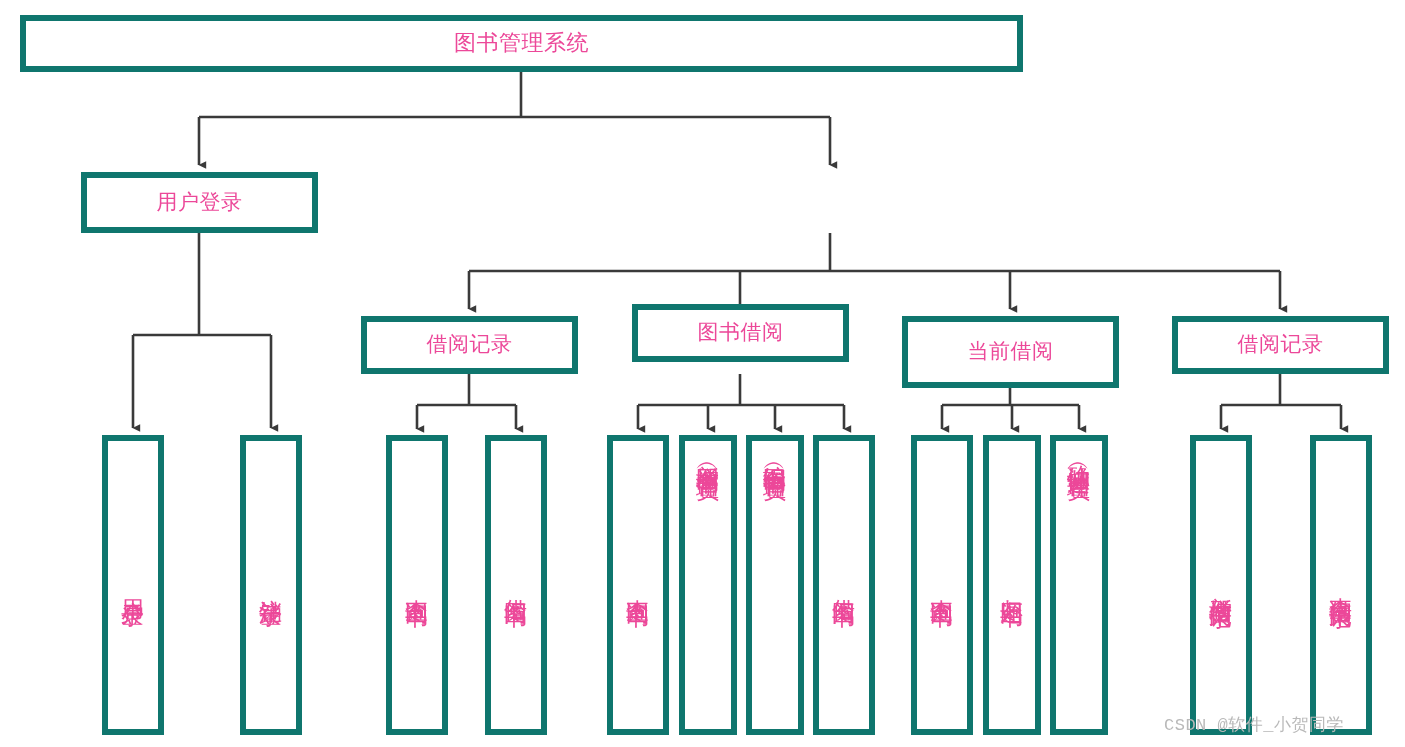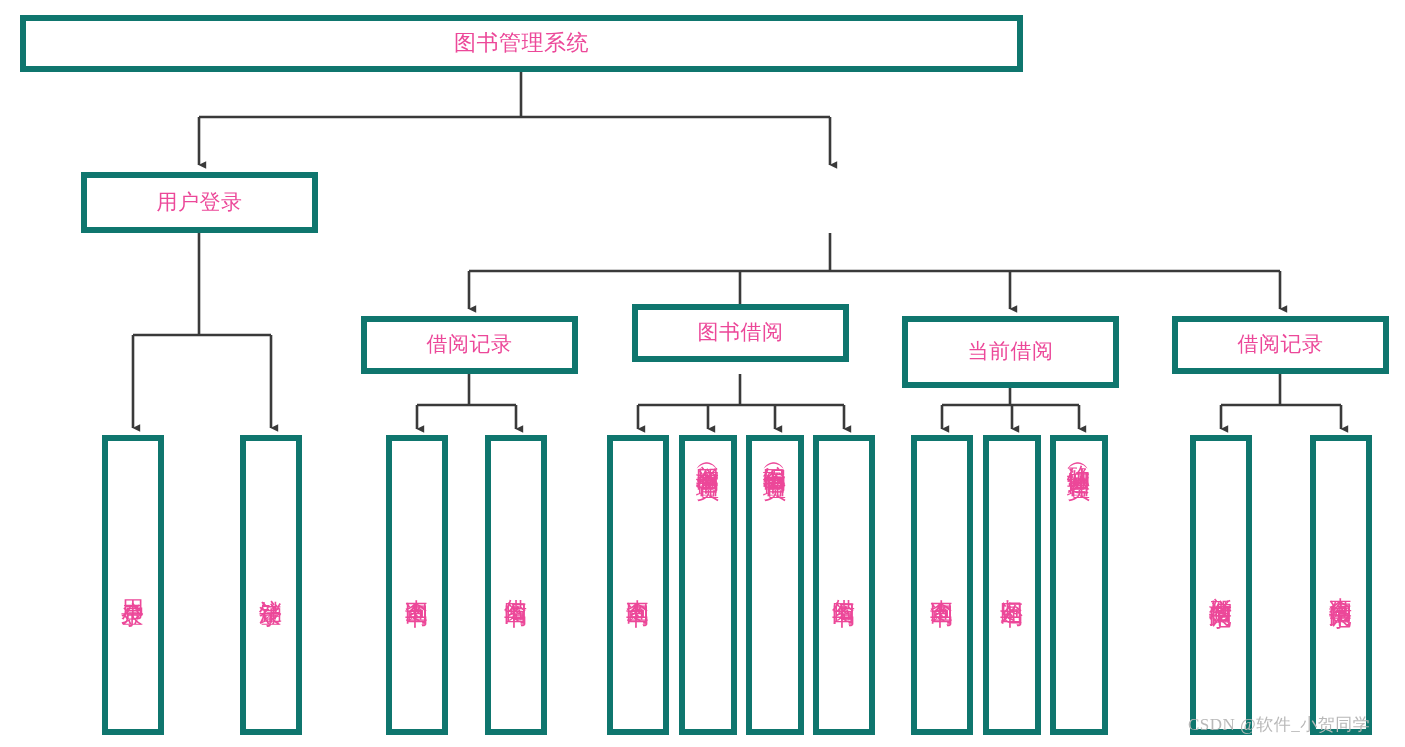--- a/index.html
+++ b/index.html
@@ -53,25 +53,25 @@
     line-height:1.05;
     letter-spacing:2px;
     display:block;
   }
   .node.vert.centered{
     align-items:center;
     padding-top:0;
   }
   #watermark{
     position:absolute;
-    left:1188px;
+    left:1164px;
     top:713px;
     font-size:17px;
     color:#b9b9b9;
-    font-family:Liberation Serif, serif;
+    font-family:Liberation Mono, monospace;
     white-space:nowrap;
     letter-spacing:0.5px;
   }
 </style>
 </head>
 <body>
 
 <div id="canvas">
 
   <svg class="wires" viewBox="0 0 1405 747" xmlns="http://www.w3.org/2000/svg">

